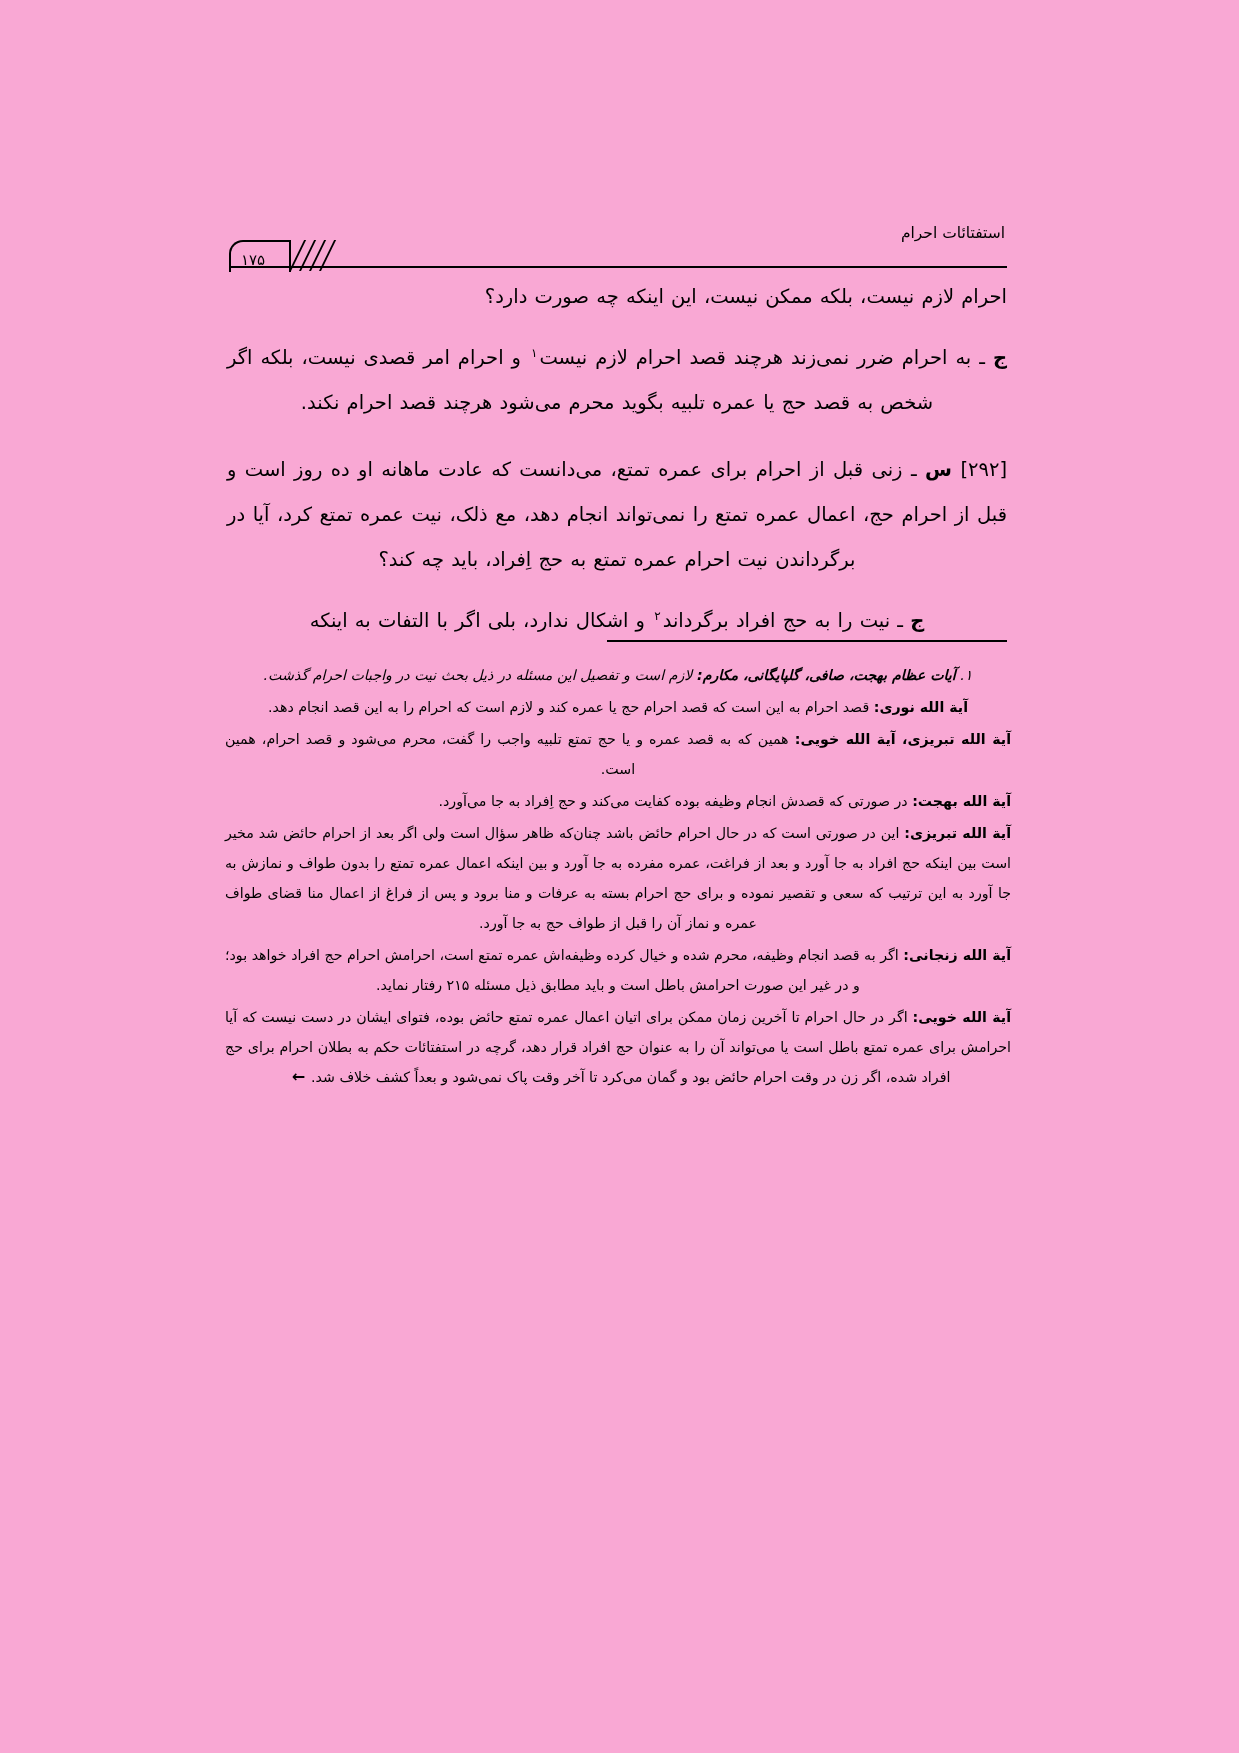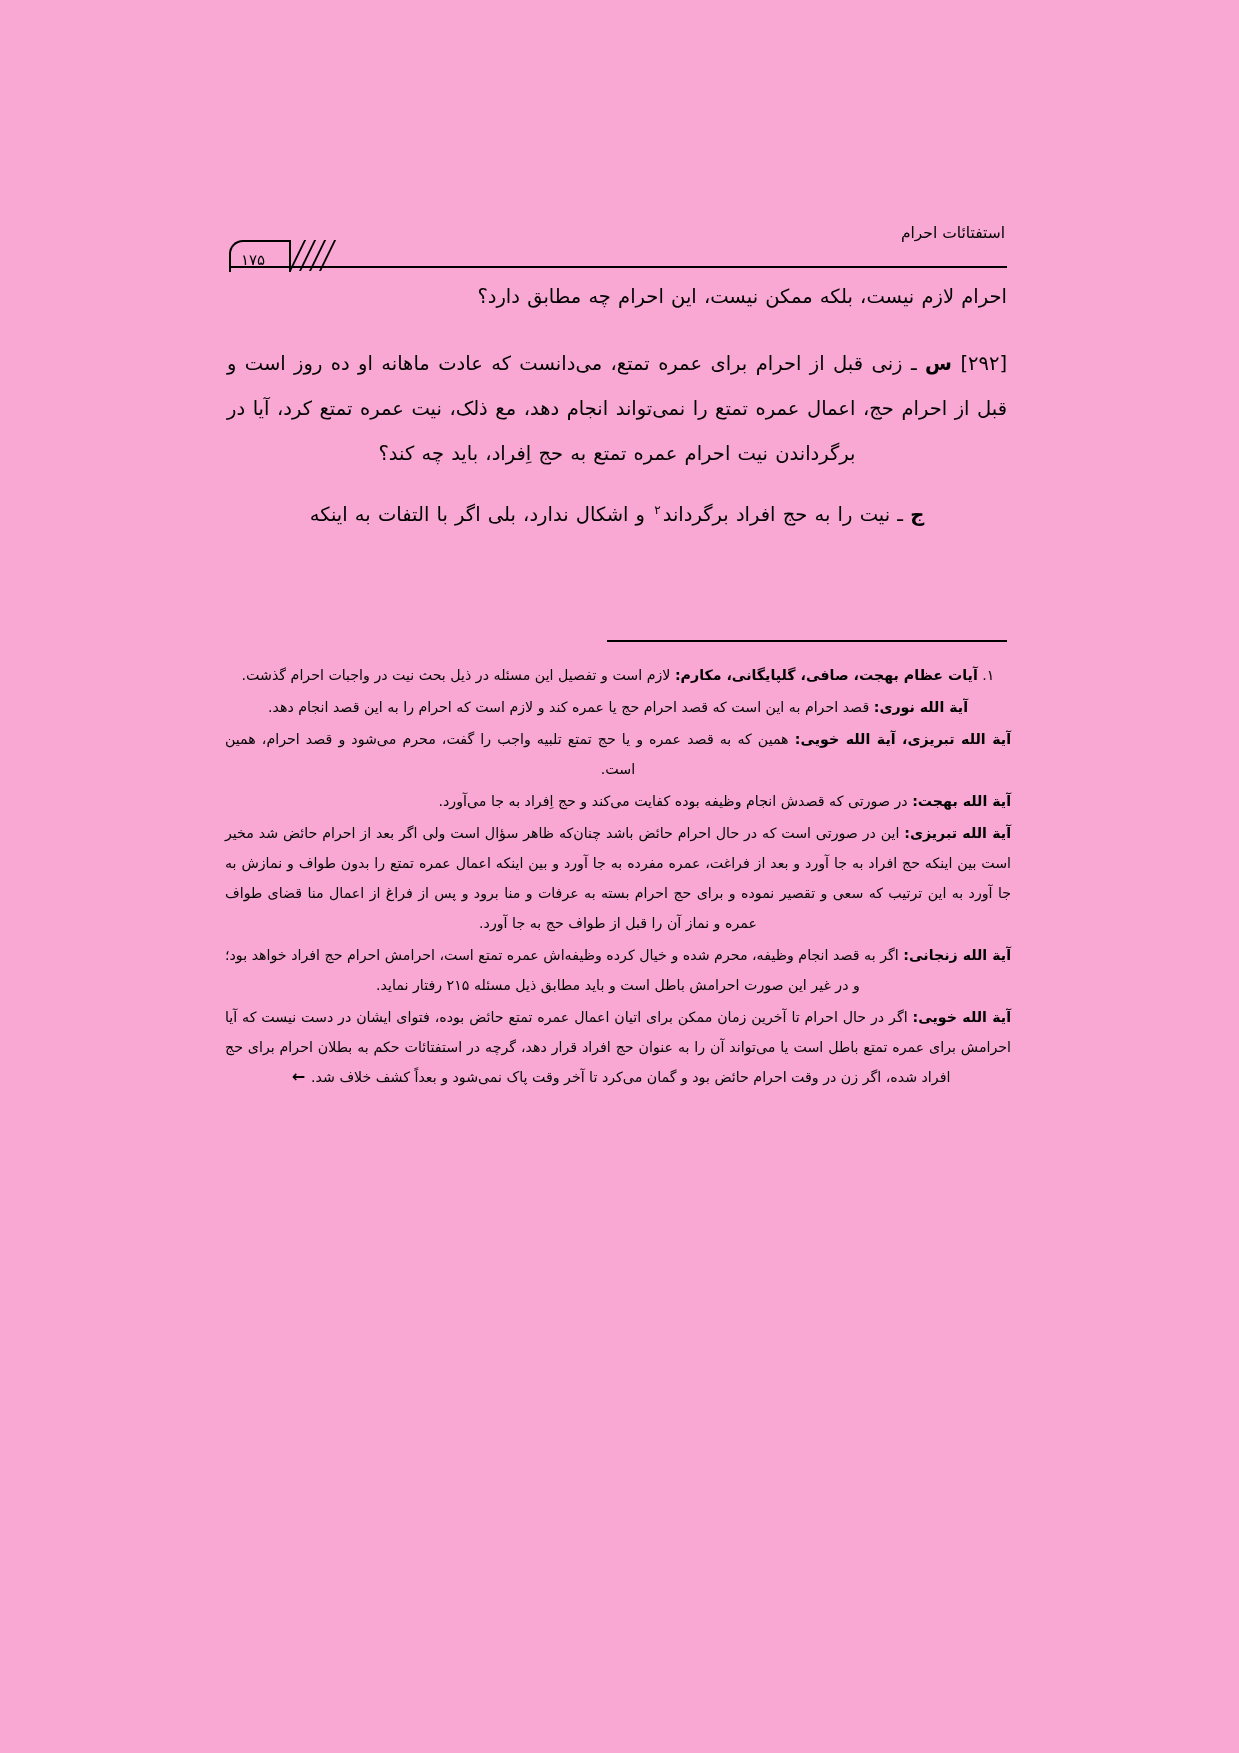--- a/index.html
+++ b/index.html
@@ -144,20 +144,21 @@
     width: 786px;
     direction: rtl;
   }
   .fn-item {
     font-size: 14.2px;
     line-height: 30px;
     margin: 0 0 2px 0;
     text-align: justify;
     text-align-last: center;
     direction: rtl;
+    font-style: italic;
   }
   .fn-item.tight { text-align-last: right; }
   .fn-sub {
     font-size: 14.2px;
     line-height: 30px;
     margin: 0 0 2px 0;
     padding-right: 0;
     text-align: justify;
     text-align-last: center;
     direction: rtl;
@@ -187,23 +188,29 @@
           <span></span>
           <span></span>
       </div>
     </div>
     <div class="header-rule"></div>
   </div>
 
   <div class="body-block">
 
     <p class="body-p last-right">
-      <span>احرام لازم نیست، بلکه ممکن نیست، این احرام چه مطابق دارد؟</span>
-    </p>
-
+      <span>احرام لازم نیست، بلکه ممکن نیست، این اینکه چه صورت دارد؟</span>
+    </p>
+
+    <p class="body-p">
+      <span class="bold">ج</span>
+      <span>ـ</span>
+      <span>به احرام ضرر نمی‌زند هرچند قصد احرام لازم نیست</span><sup class="fn">۱</sup>
+      <span>و احرام امر قصدی نیست، بلکه اگر شخص به قصد حج یا عمره تلبیه بگوید محرم می‌شود هرچند قصد احرام نکند.</span>
+    </p>
 
     <p class="body-p indented">
       <span>[۲۹۲]</span>
       <span class="bold">س</span>
       <span>ـ</span>
       <span>زنی قبل از احرام برای عمره تمتع، می‌دانست که عادت ماهانه او ده روز است و قبل از احرام حج، اعمال عمره تمتع را نمی‌تواند انجام دهد، مع ذلک، نیت عمره تمتع کرد، آیا در برگرداندن نیت احرام عمره تمتع به حج اِفراد، باید چه کند؟</span>
     </p>
 
     <p class="body-p">
       <span class="bold">ج</span>

